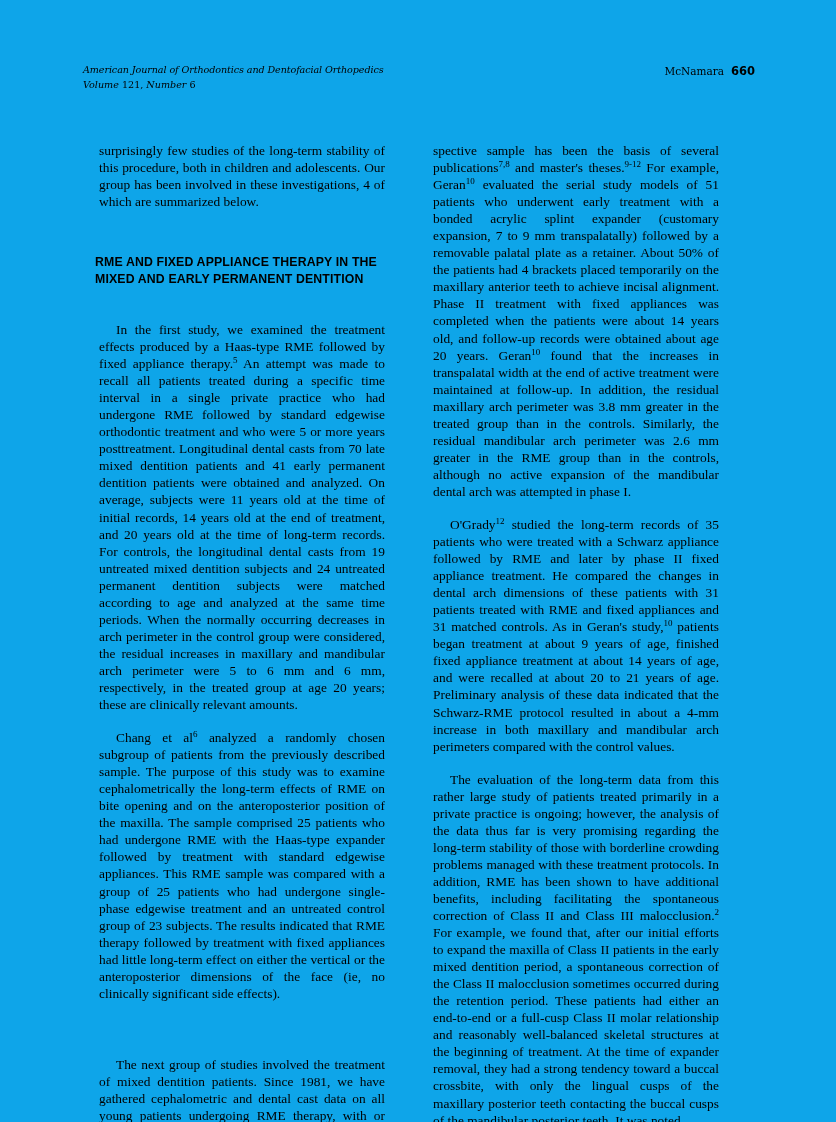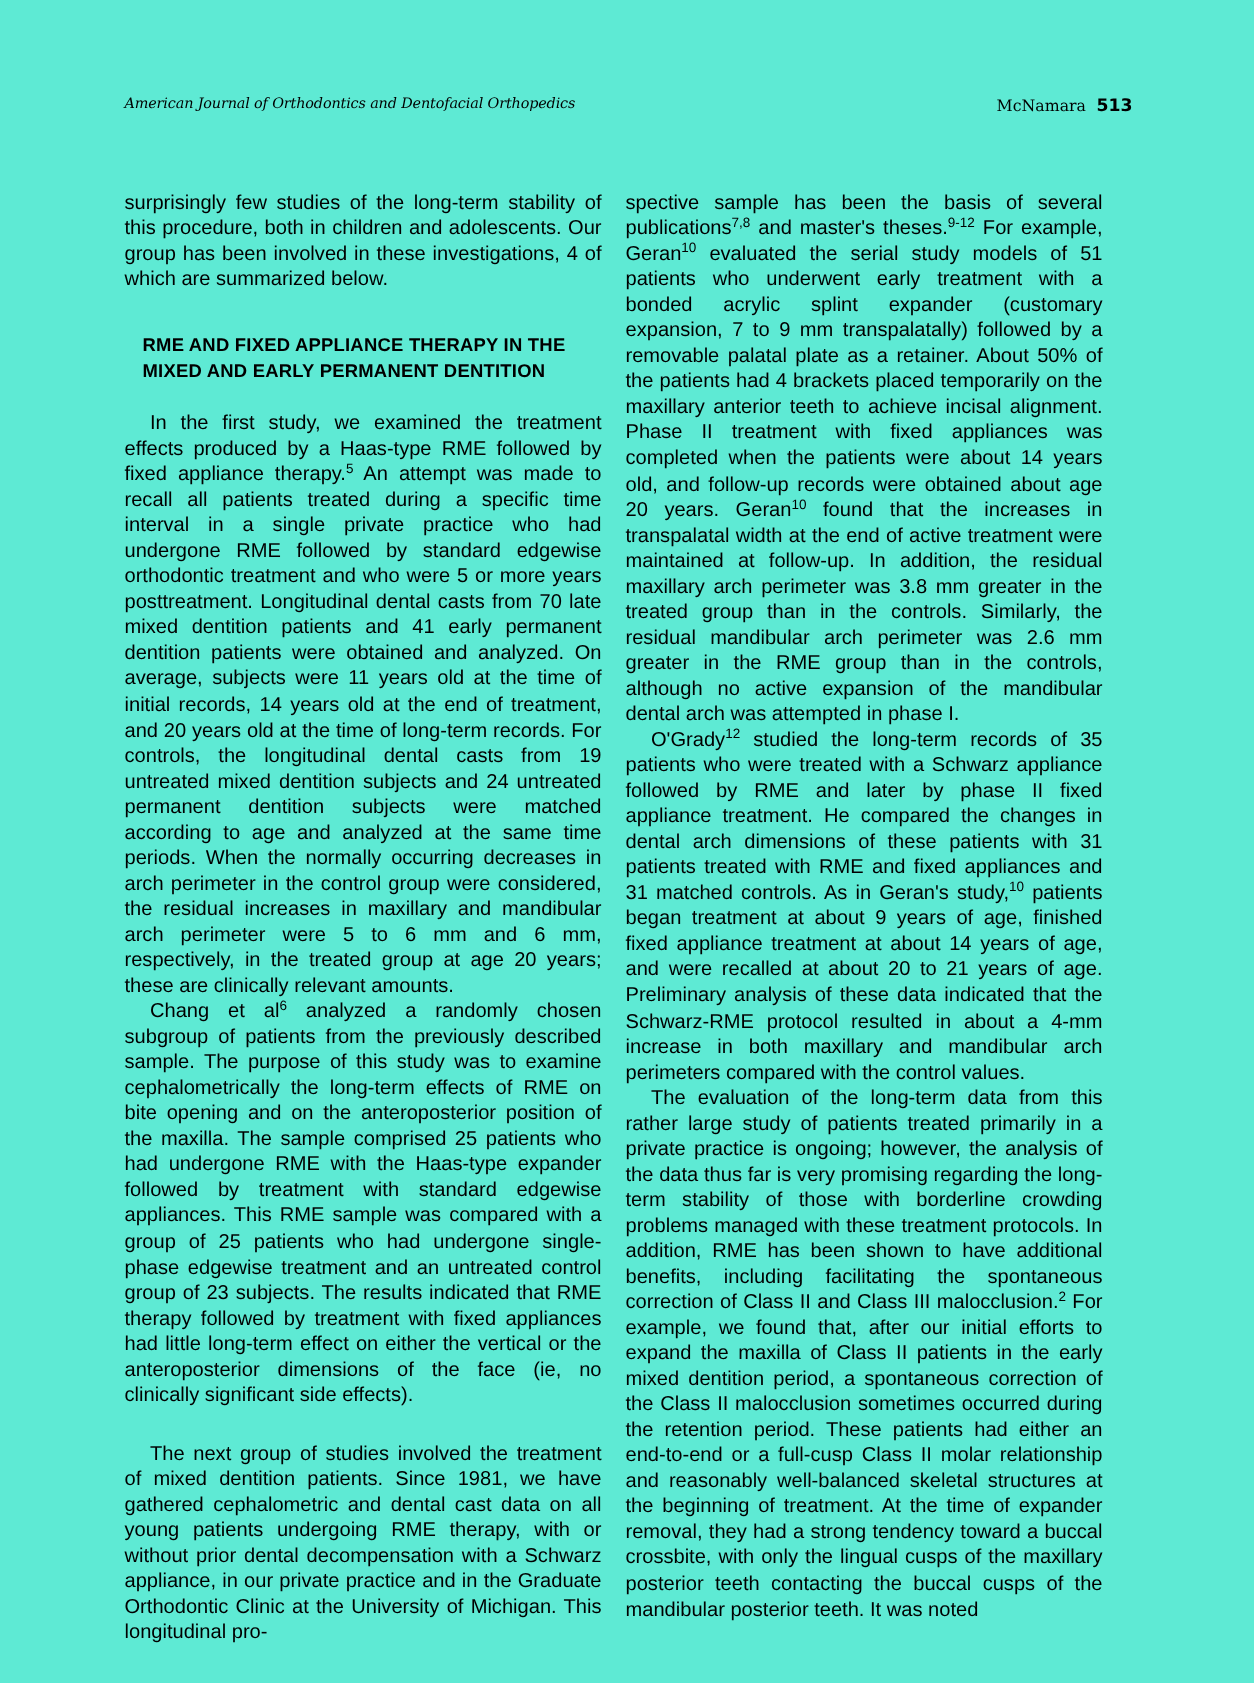--- a/index.html
+++ b/index.html
@@ -5,21 +5,21 @@
 <style>
   html, body {
     margin: 0;
     padding: 0;
     background: #9a9a9a;
   }
   .page {
     position: relative;
     width: 836px;
     height: 1122px;
-    background: #5eead4;
+    background: #0ea5e9;
     margin: 0 auto;
     overflow: hidden;
     box-sizing: border-box;
     font-family: "Liberation Serif", serif;
     color: #000000;
   }
 
   
   .running-head {
     position: absolute;
@@ -80,22 +80,22 @@
   }
   .col {
     position: absolute;
     top: 0;
     width: 318px;
   }
   .col-left  { left: 0; }
   .col-right { left: 334px; }
 
   p.para {
-    margin: 0;
-    font-family: Liberation Sans, sans-serif;
+    margin: 16px;
+    font-family: Liberation Serif, serif;
     font-size: 13.4px;
     line-height: 17.05px;
     text-align: justify;
     text-justify: inter-word;
     hyphens: manual;
     text-indent: 0;
   }
   p.para.indent {
     text-indent: 17px;
   }
@@ -119,23 +119,24 @@
   .gap-after-head  { height: 6px; }
 </style>
 </head>
 <body>
 
 <div class="page">
 
   <div class="running-head">
     <div class="rh-left">
       <div class="rh-journal">American Journal of Orthodontics and Dentofacial Orthopedics</div>
+      <div class="rh-volume"><span class="it">Volume</span> <span>121,</span> <span class="it">Number</span> <span>6</span></div>
     </div>
     <div class="rh-right">
-      <span class="rh-author">McNamara</span><span class="rh-page">513</span>
+      <span class="rh-author">McNamara</span><span class="rh-page">660</span>
     </div>
   </div>
 
   <div class="body-cols">
 
     <div class="col col-left">
 
       <p class="para">surprisingly few studies of the long-term stability of this procedure, both in children and adolescents. Our group has been involved in these investigations, 4 of which are summarized below.</p>
 
       <div class="gap-before-head"></div>

